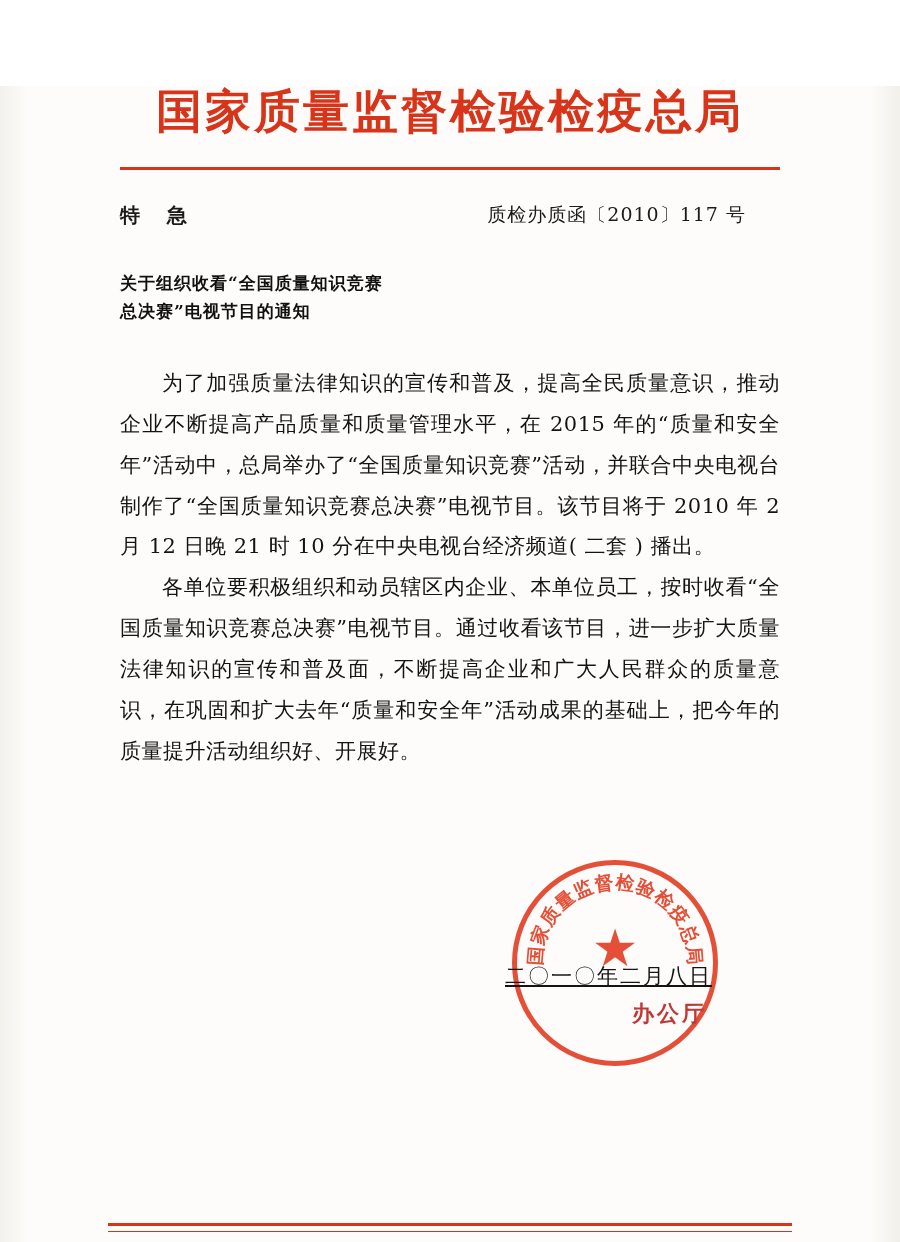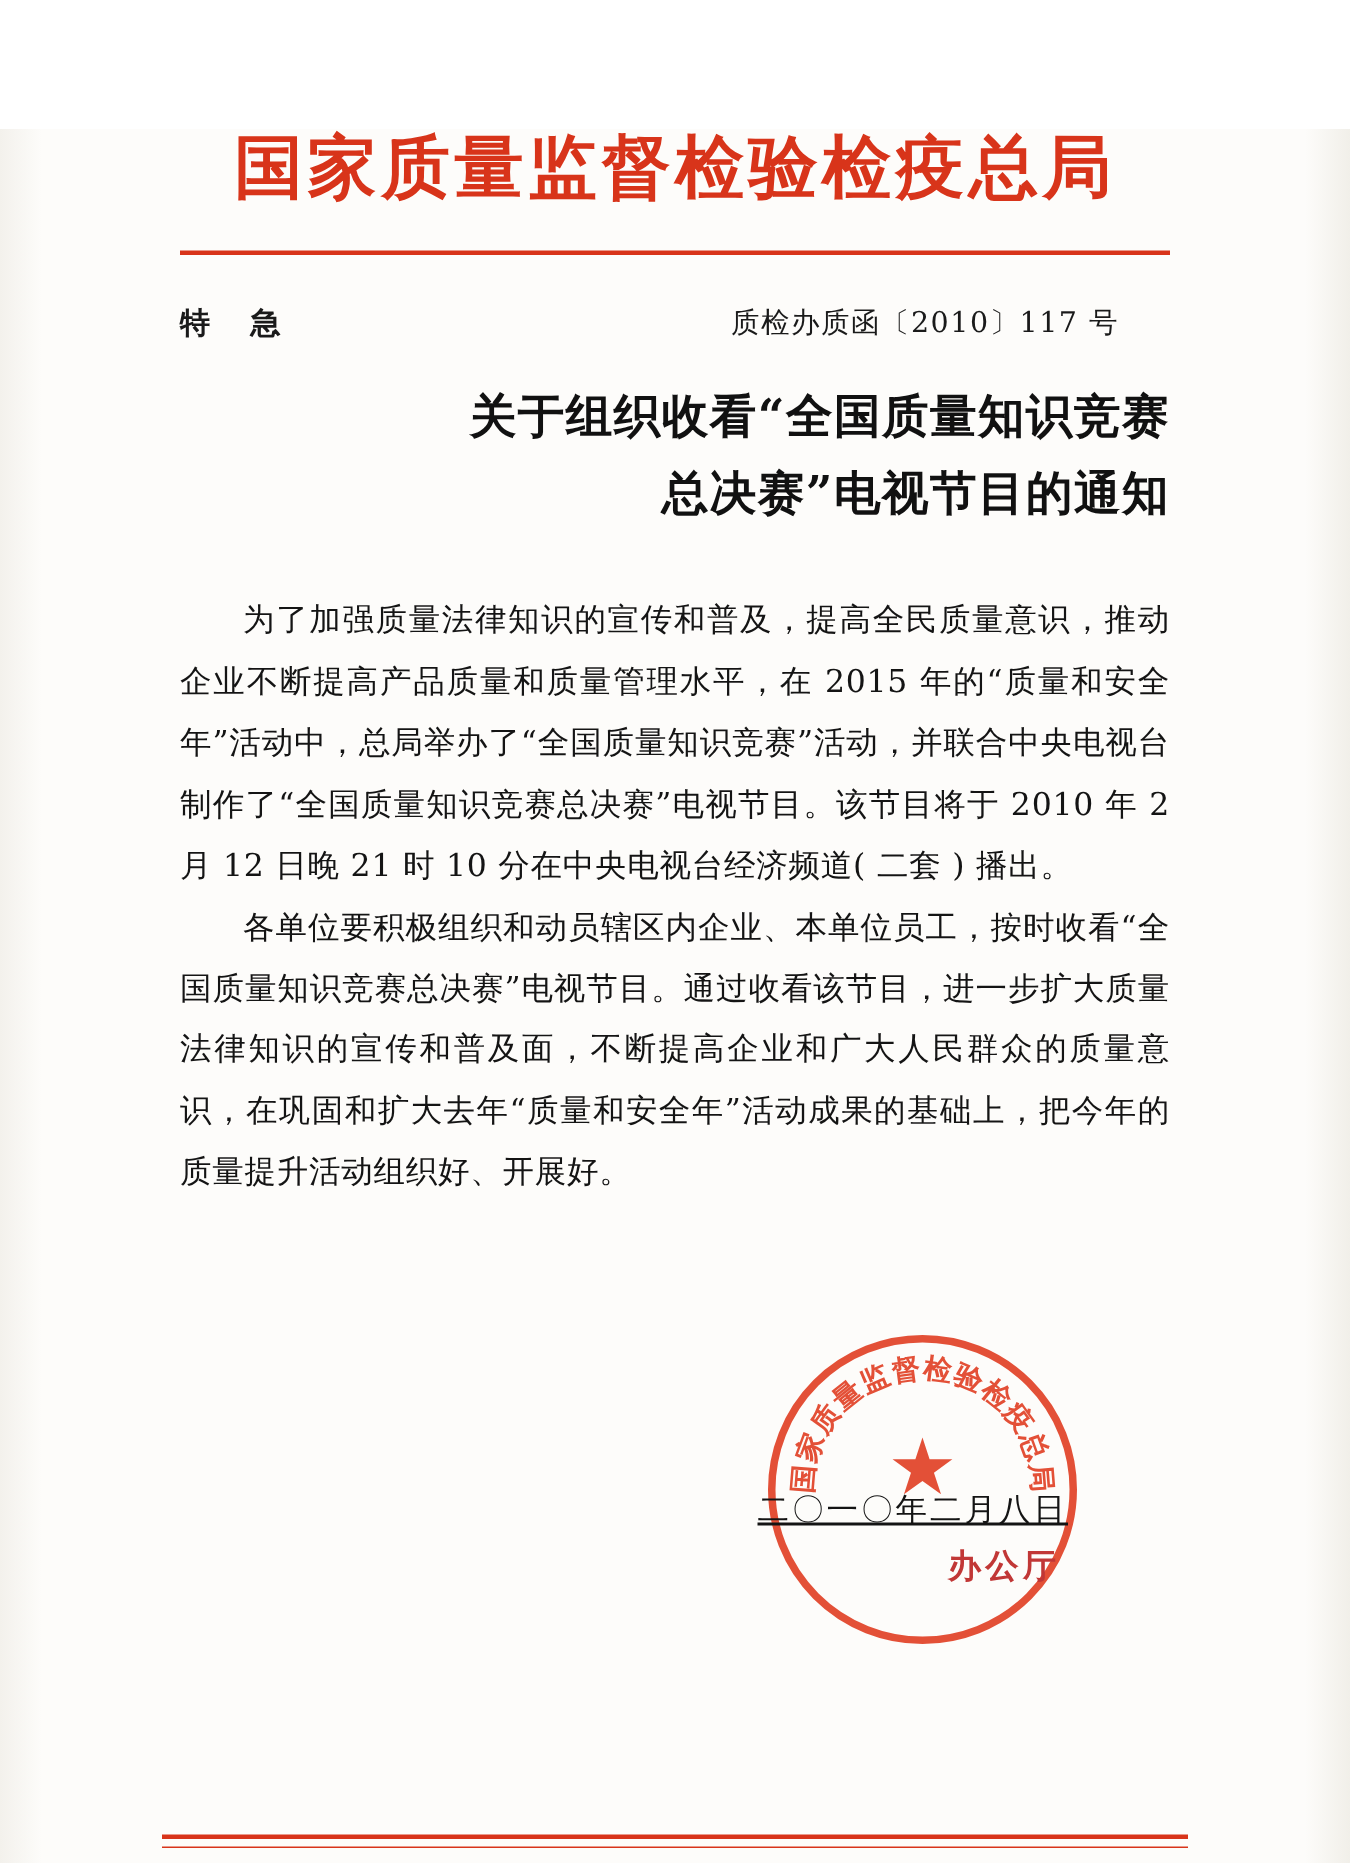--- a/index.html
+++ b/index.html
@@ -65,23 +65,23 @@
     letter-spacing: 10px;
     font-size: 20px;
   }
   .doc-number {
     font-size: 19px;
     letter-spacing: 1px;
     margin-right: 34px;
   }
 
   .title {
-    text-align: right;
-    margin-top: 24px;
-    font-size: 31px;
+    text-align: left;
+    margin-top: 40px;
+    font-size: 17px;
     font-weight: bold;
     line-height: 1.65;
     letter-spacing: 1px;
     color: #111;
   }
 
   .body-text {
     margin-top: 38px;
     font-size: 21px;
     line-height: 1.95;

